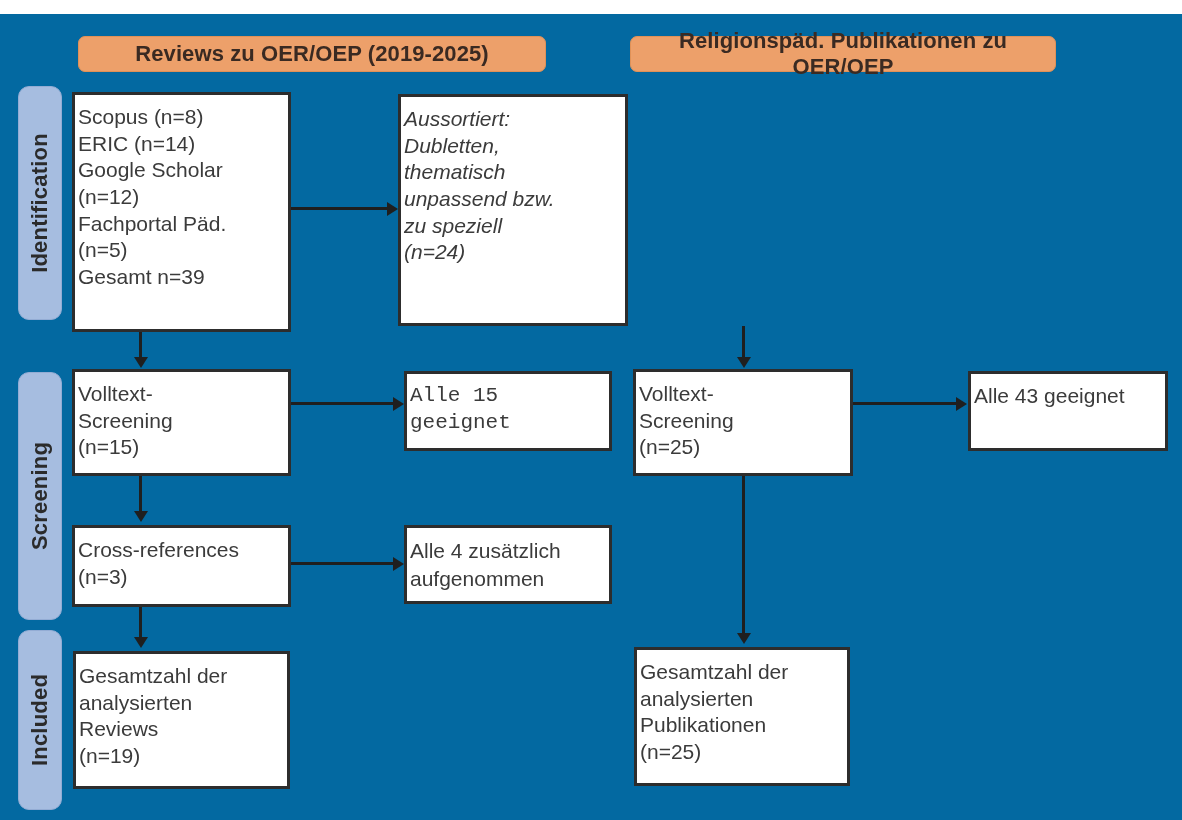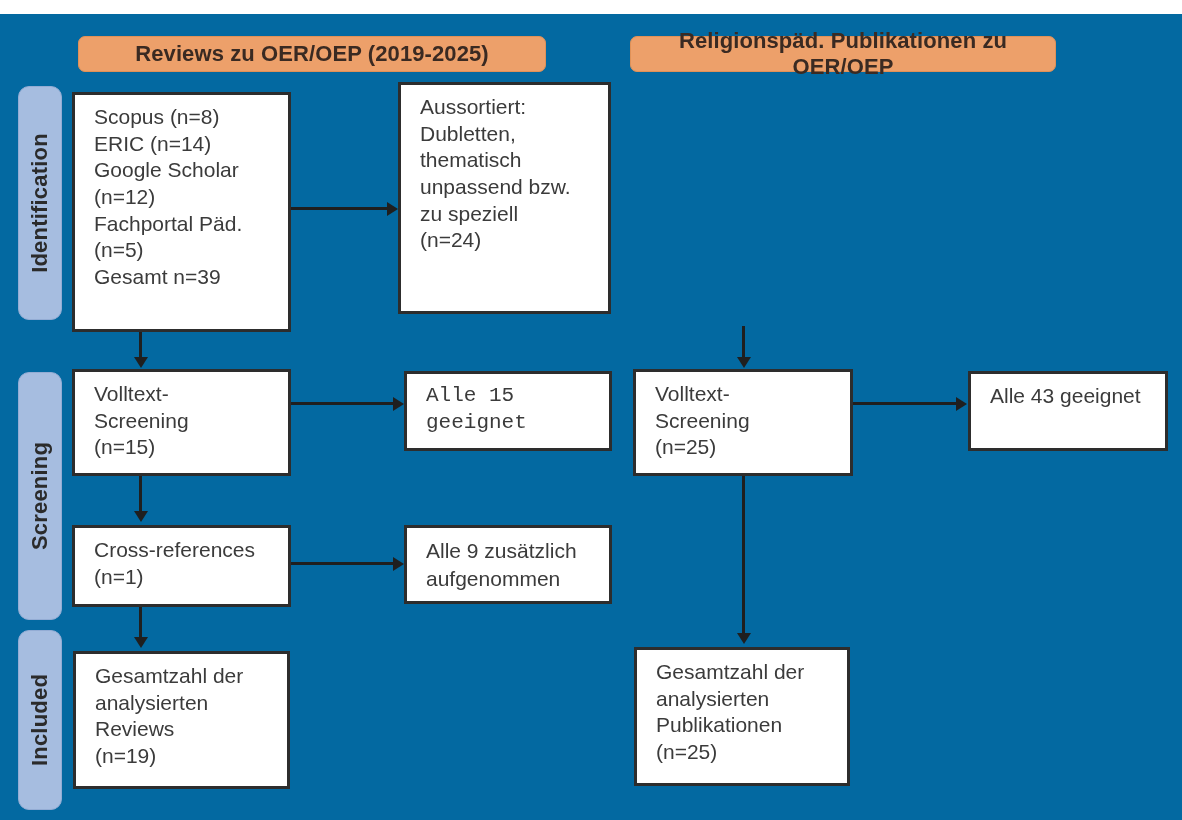--- a/index.html
+++ b/index.html
@@ -55,21 +55,21 @@
     color: #2b2b2b;
     letter-spacing: 0.2px;
   }
 
   
   .box {
     position: absolute;
     background: #ffffff;
     border: 3px solid #2d2d2d;
     box-sizing: border-box;
-    padding: 9px 10px 6px 19px;
+    padding: 9px 10px 6px 3px;
     font-size: 21px;
     line-height: 1.27;
     color: #3b3b3b;
     white-space: pre-line;
     overflow: hidden;
   }
   .box.tight { line-height: 1.32; }
 
   
   .line-h, .line-v {
@@ -120,21 +120,21 @@
   </div>
 
   <div class="box" style="left:72px; top:78px; width:219px; height:240px;">Scopus (n=8)
 ERIC (n=14)
 Google Scholar
 (n=12)
 Fachportal Päd.
 (n=5)
 Gesamt n=39</div>
 
-  <div class="box" style="left:398px; top:68px; width:213px; height:232px;">Aussortiert:
+  <div class="box" style="left:398px; top:80px; width:230px; height:232px;font-style:italic;">Aussortiert:
 Dubletten,
 thematisch
 unpassend bzw.
 zu speziell
 (n=24)</div>
 
   <div class="line-h" style="left:291px; top:193px; width:96px;"></div>
   <div class="arrow-r" style="left:387px; top:188px;"></div>
 
   <div class="line-v" style="left:139px; top:318px; width:3px; height:26px;"></div>
@@ -146,23 +146,23 @@
 
   <div class="box" style="left:404px; top:357px; width:208px; height:80px;font-family:Liberation Mono, monospace;">Alle 15 geeignet</div>
 
   <div class="line-h" style="left:291px; top:388px; width:102px;"></div>
   <div class="arrow-r" style="left:393px; top:383px;"></div>
 
   <div class="line-v" style="left:139px; top:462px; width:3px; height:36px;"></div>
   <div class="arrow-d" style="left:134px; top:497px;"></div>
 
   <div class="box" style="left:72px; top:511px; width:219px; height:82px;">Cross-references
-(n=1)</div>
+(n=3)</div>
 
-  <div class="box tight" style="left:404px; top:511px; width:208px; height:79px;">Alle 9 zusätzlich
+  <div class="box tight" style="left:404px; top:511px; width:208px; height:79px;">Alle 4 zusätzlich
 aufgenommen</div>
 
   <div class="line-h" style="left:291px; top:548px; width:102px;"></div>
   <div class="arrow-r" style="left:393px; top:543px;"></div>
 
   <div class="line-v" style="left:139px; top:593px; width:3px; height:31px;"></div>
   <div class="arrow-d" style="left:134px; top:623px;"></div>
 
   <div class="box" style="left:73px; top:637px; width:217px; height:138px;">Gesamtzahl der
 analysierten

